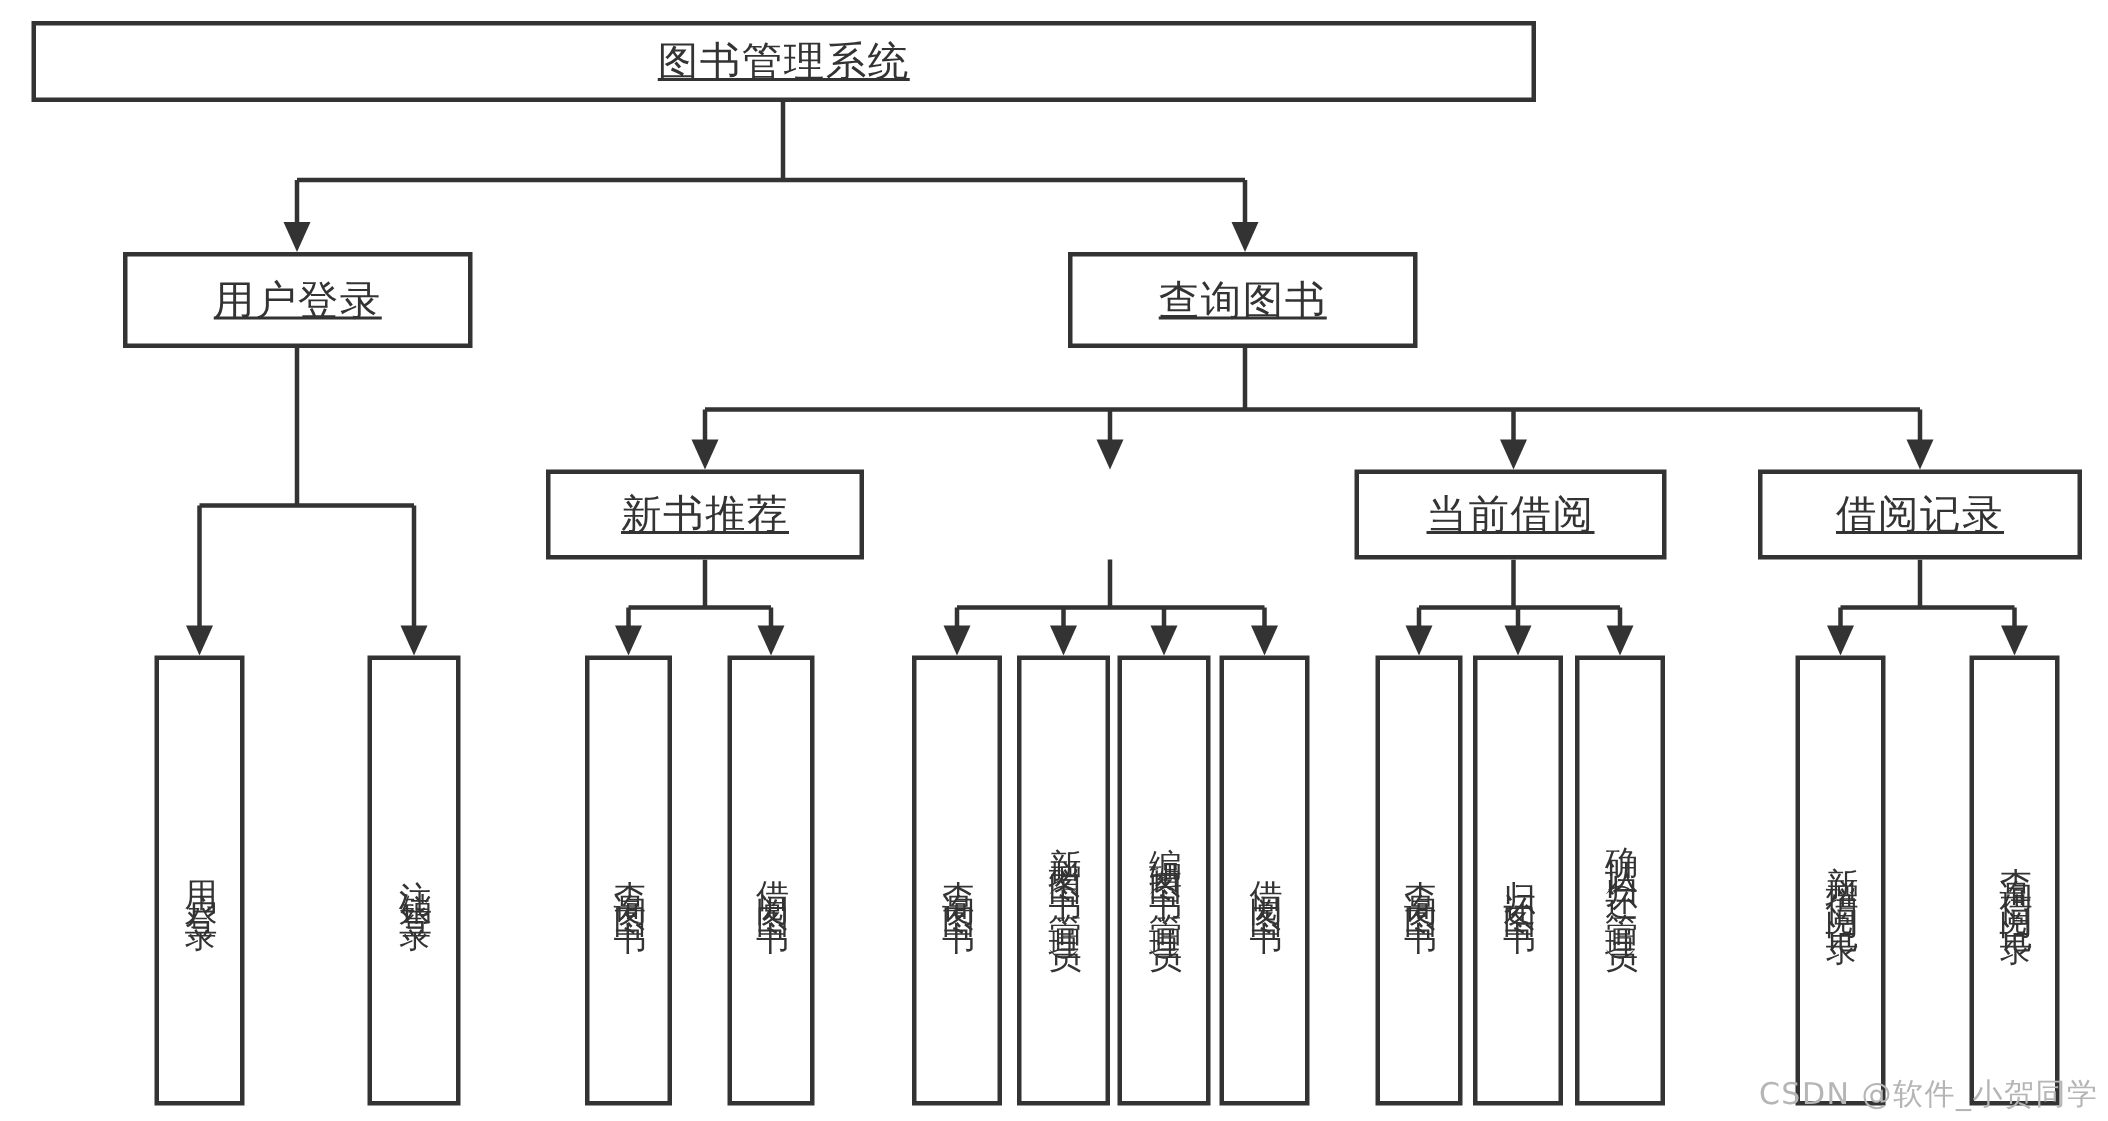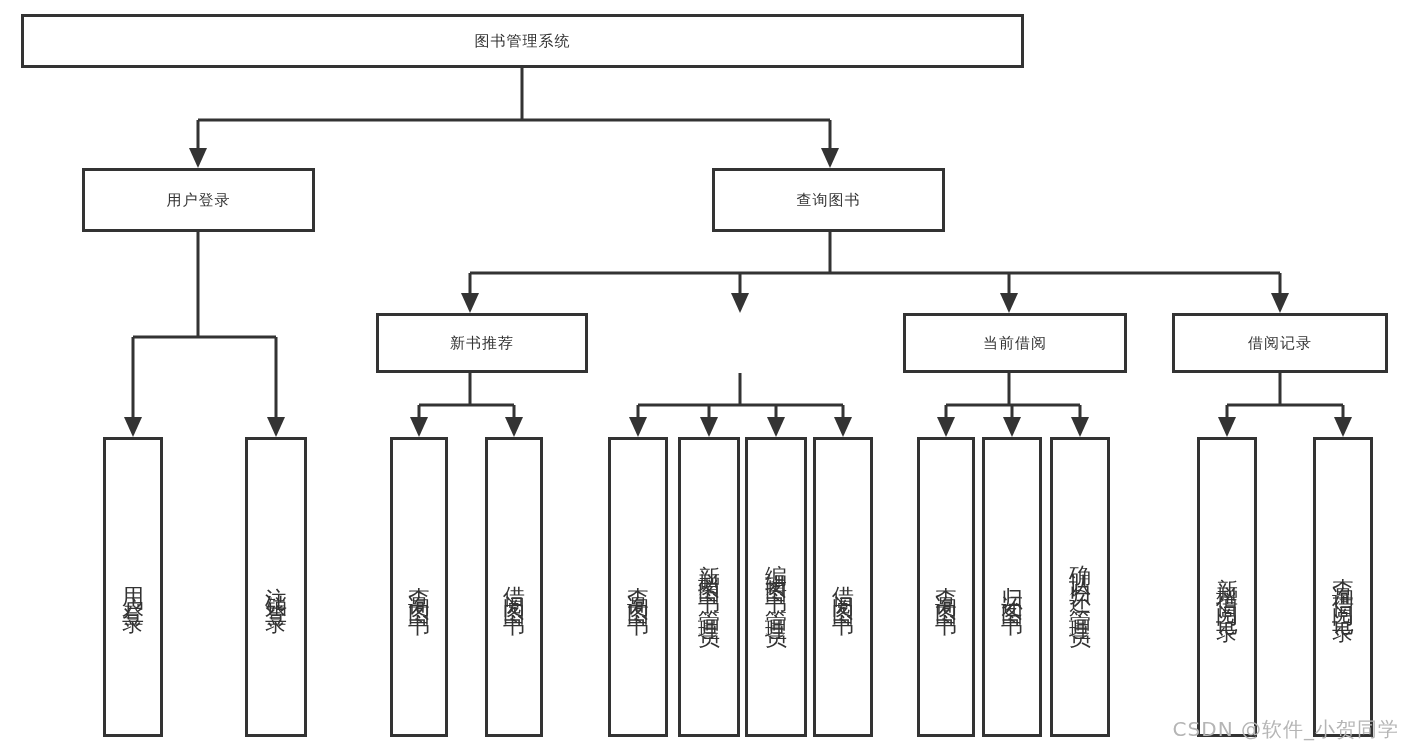--- a/index.html
+++ b/index.html
@@ -27,23 +27,24 @@
     box-sizing: border-box;
     border: 3px solid #333333;
     background: #ffffff;
     color: #333333;
     display: flex;
     align-items: center;
     justify-content: center;
     text-align: center;
   }
   .hlabel {
-    font-size: 15px;
+    font-size: 27px;
     letter-spacing: 1px;
     white-space: nowrap;
+    text-decoration: underline;
   }
   .vnode .vlabel {
     writing-mode: vertical-rl;
     text-orientation: mixed;
     font-size: 22px;
     line-height: 1;
     letter-spacing: 9px;
     white-space: nowrap;
   }
   .watermark {
@@ -98,24 +99,24 @@
     <span class="hlabel">图书管理系统</span>
   </div>
 
   <div class="node" style="left:82px; top:168px; width:233px; height:64px;">
     <span class="hlabel">用户登录</span>
   </div>
   <div class="node" style="left:712px; top:168px; width:233px; height:64px;">
     <span class="hlabel">查询图书</span>
   </div>
 
-  <div class="node" style="left:376px; top:313px; width:212px; height:60px;">
+  <div class="node" style="left:364px; top:313px; width:212px; height:60px;">
     <span class="hlabel">新书推荐</span>
   </div>
-  <div class="node" style="left:903px; top:313px; width:224px; height:60px;">
+  <div class="node" style="left:903px; top:313px; width:208px; height:60px;">
     <span class="hlabel">当前借阅</span>
   </div>
   <div class="node" style="left:1172px; top:313px; width:216px; height:60px;">
     <span class="hlabel">借阅记录</span>
   </div>
 
   <div class="node vnode" style="left:103px; top:437px; width:60px; height:300px;">
     <span class="vlabel">用户登录</span>
   </div>
   <div class="node vnode" style="left:245px; top:437px; width:62px; height:300px;">

